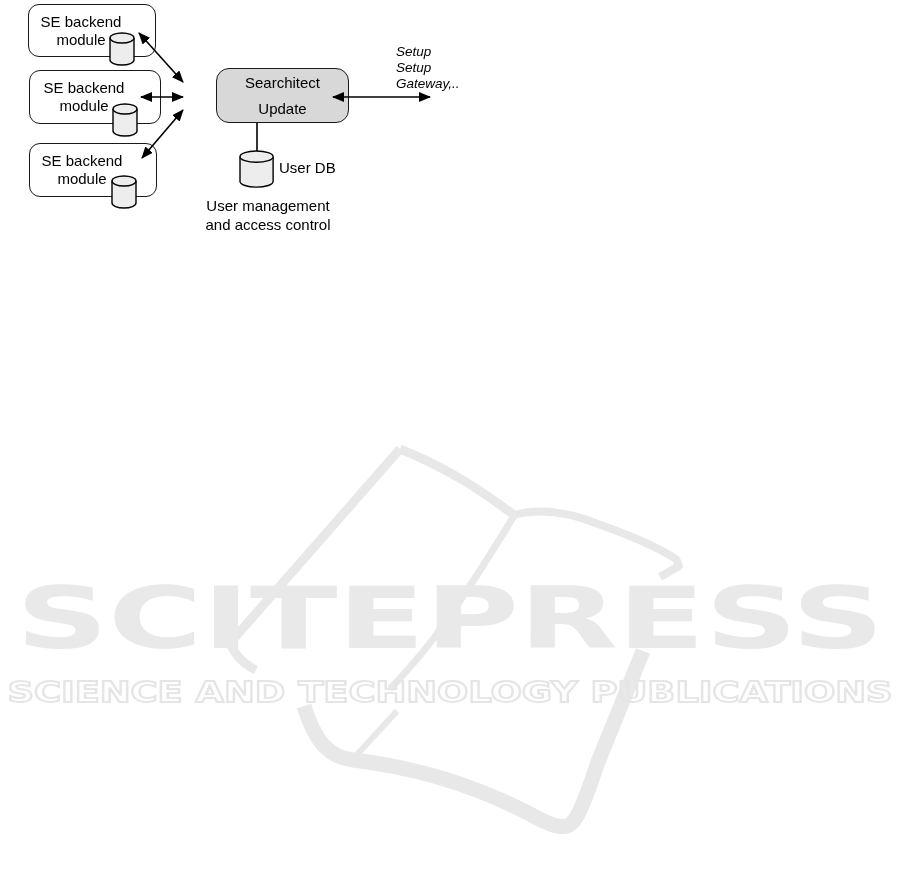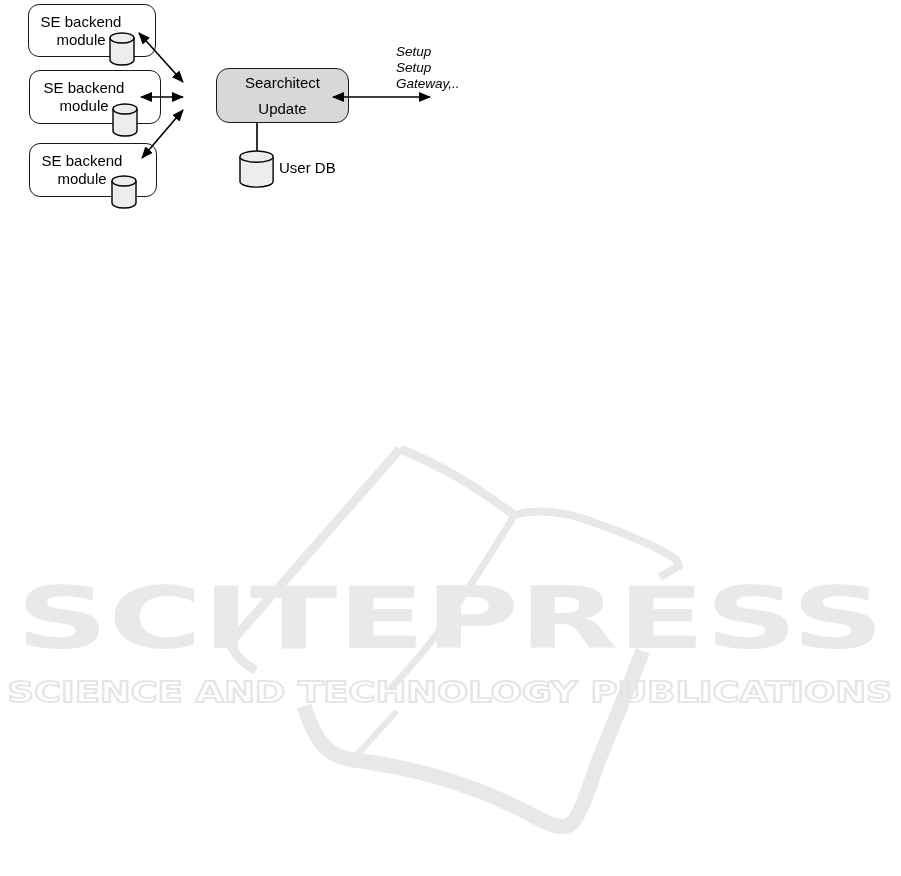--- a/index.html
+++ b/index.html
@@ -107,15 +107,19 @@
     </svg>
 
     <div class="ops-label">
       <div>Setup</div>
       <div>Setup</div>
       <div>Gateway,..</div>
     </div>
 
     <span class="userdb-label">User DB</span>
 
+    <div class="caption">
+      <div>User management</div>
+      <div>and access control</div>
+    </div>
 
   </div>
 </div>
 
 </body></html>

